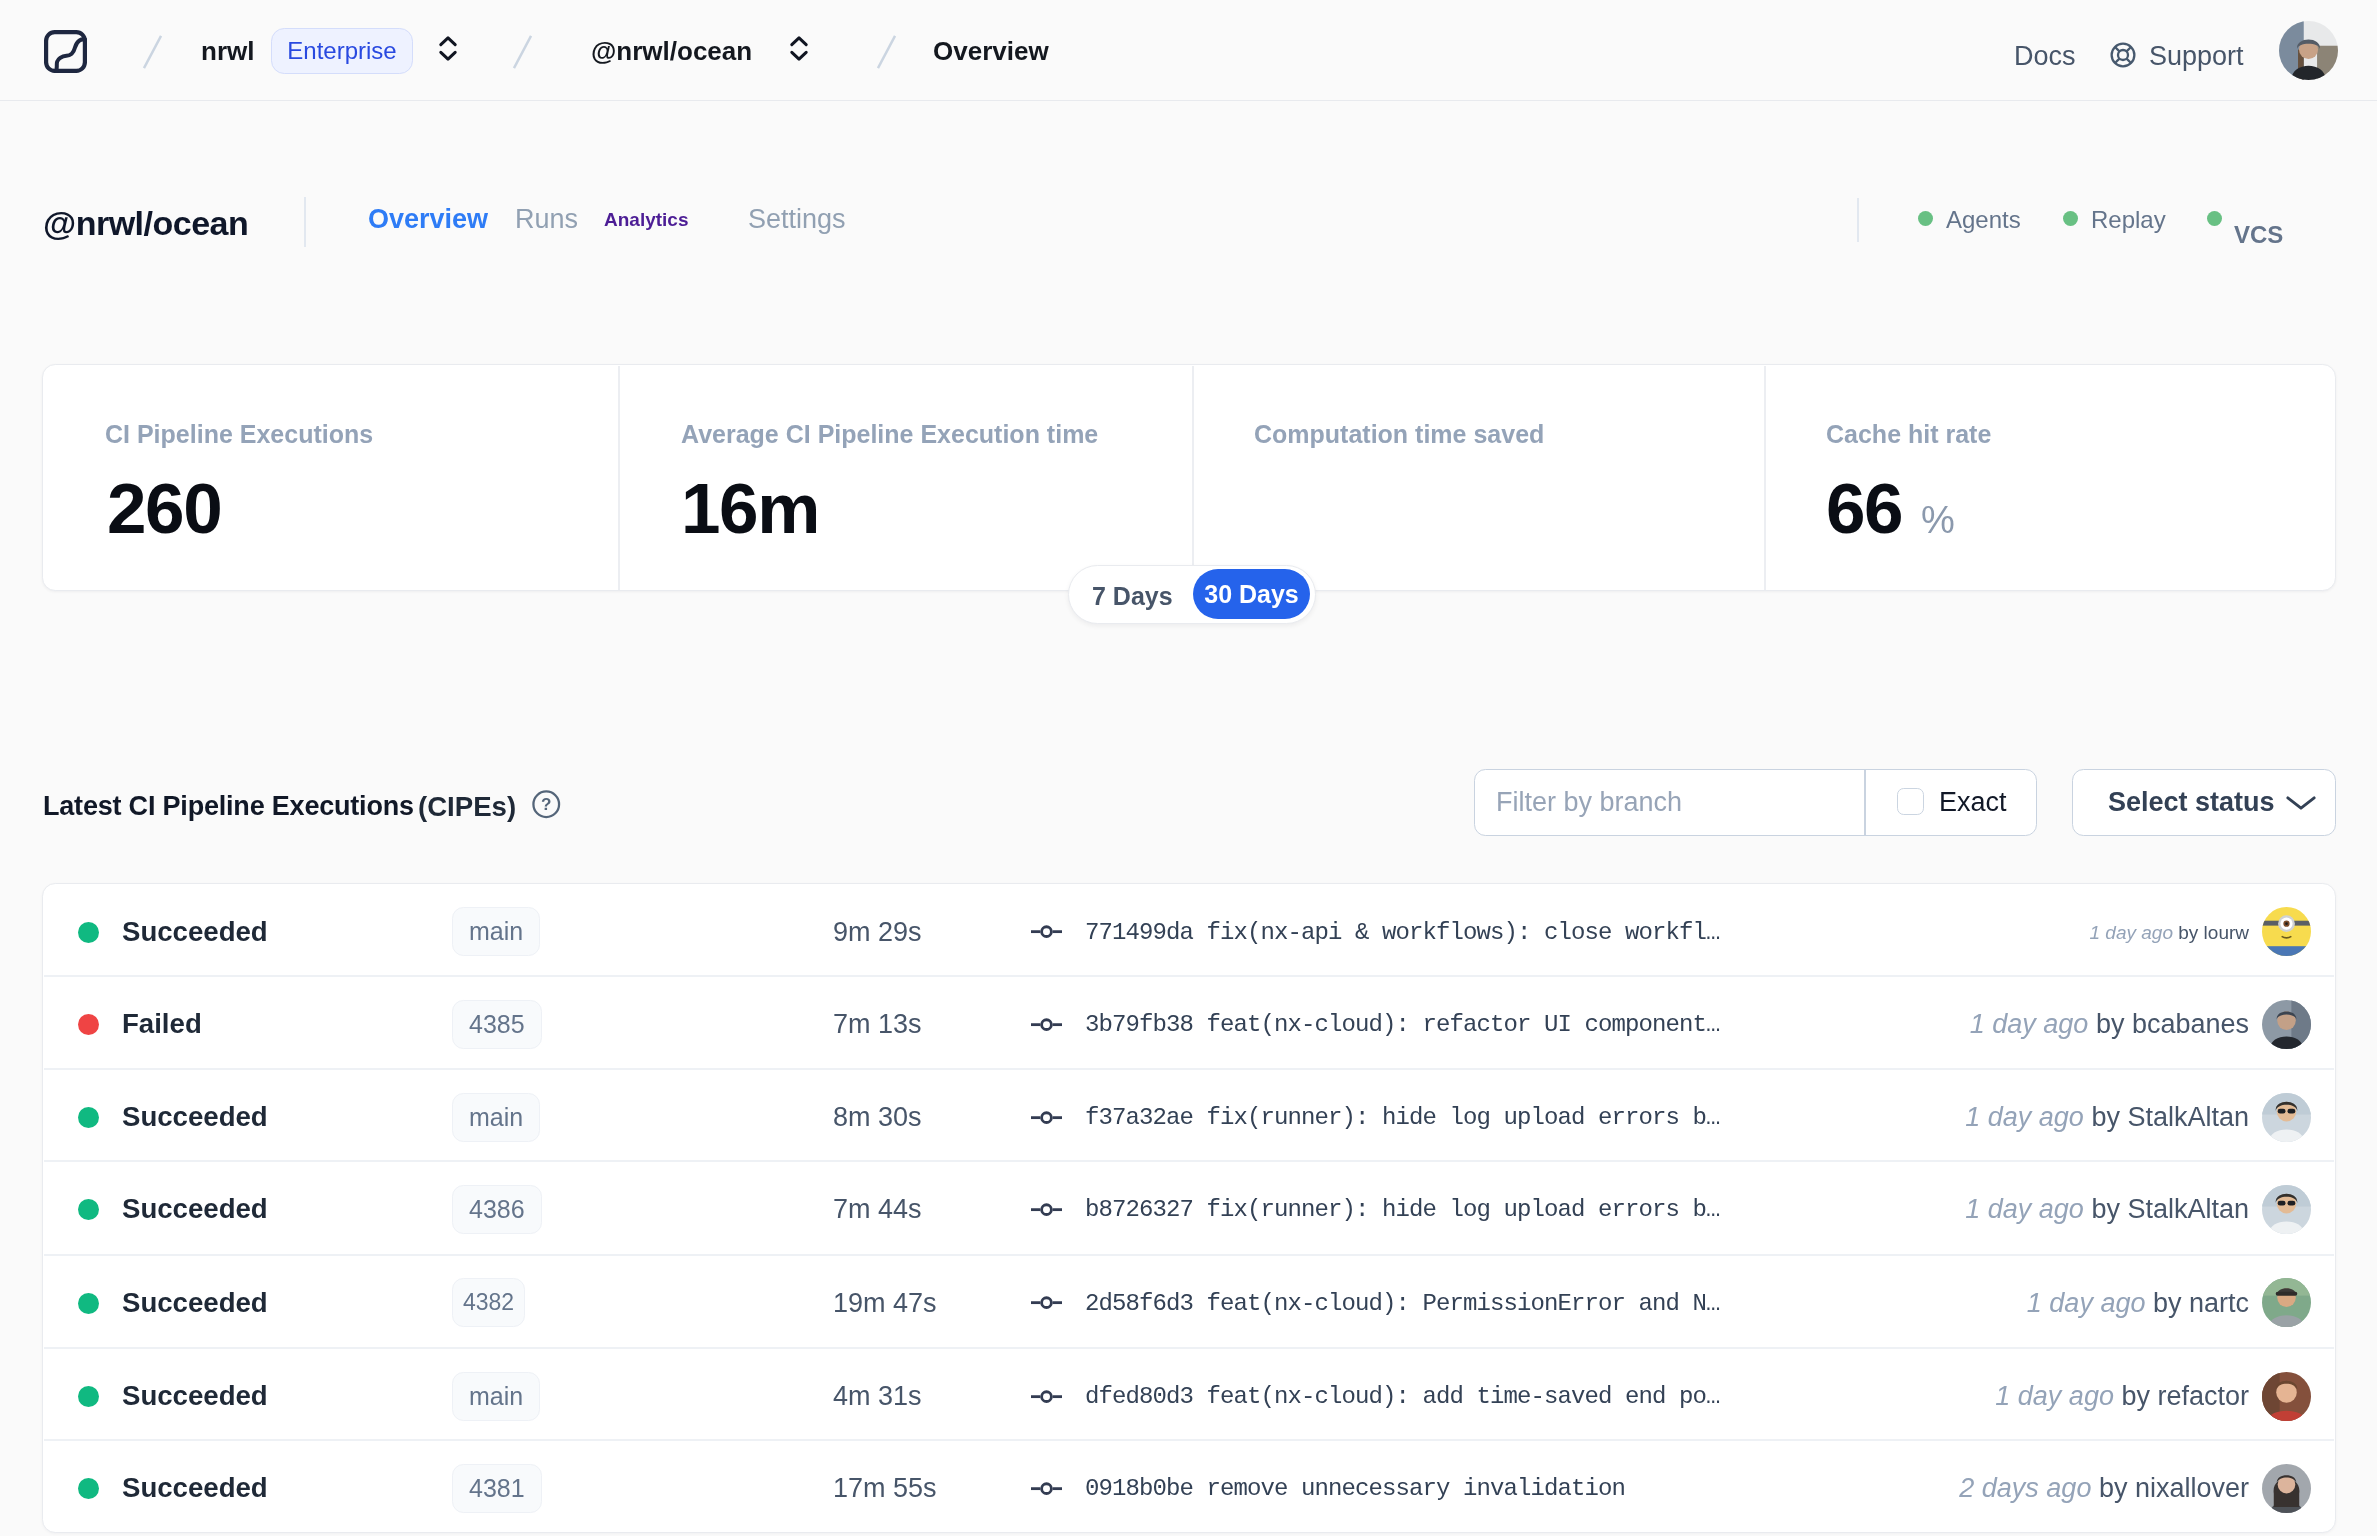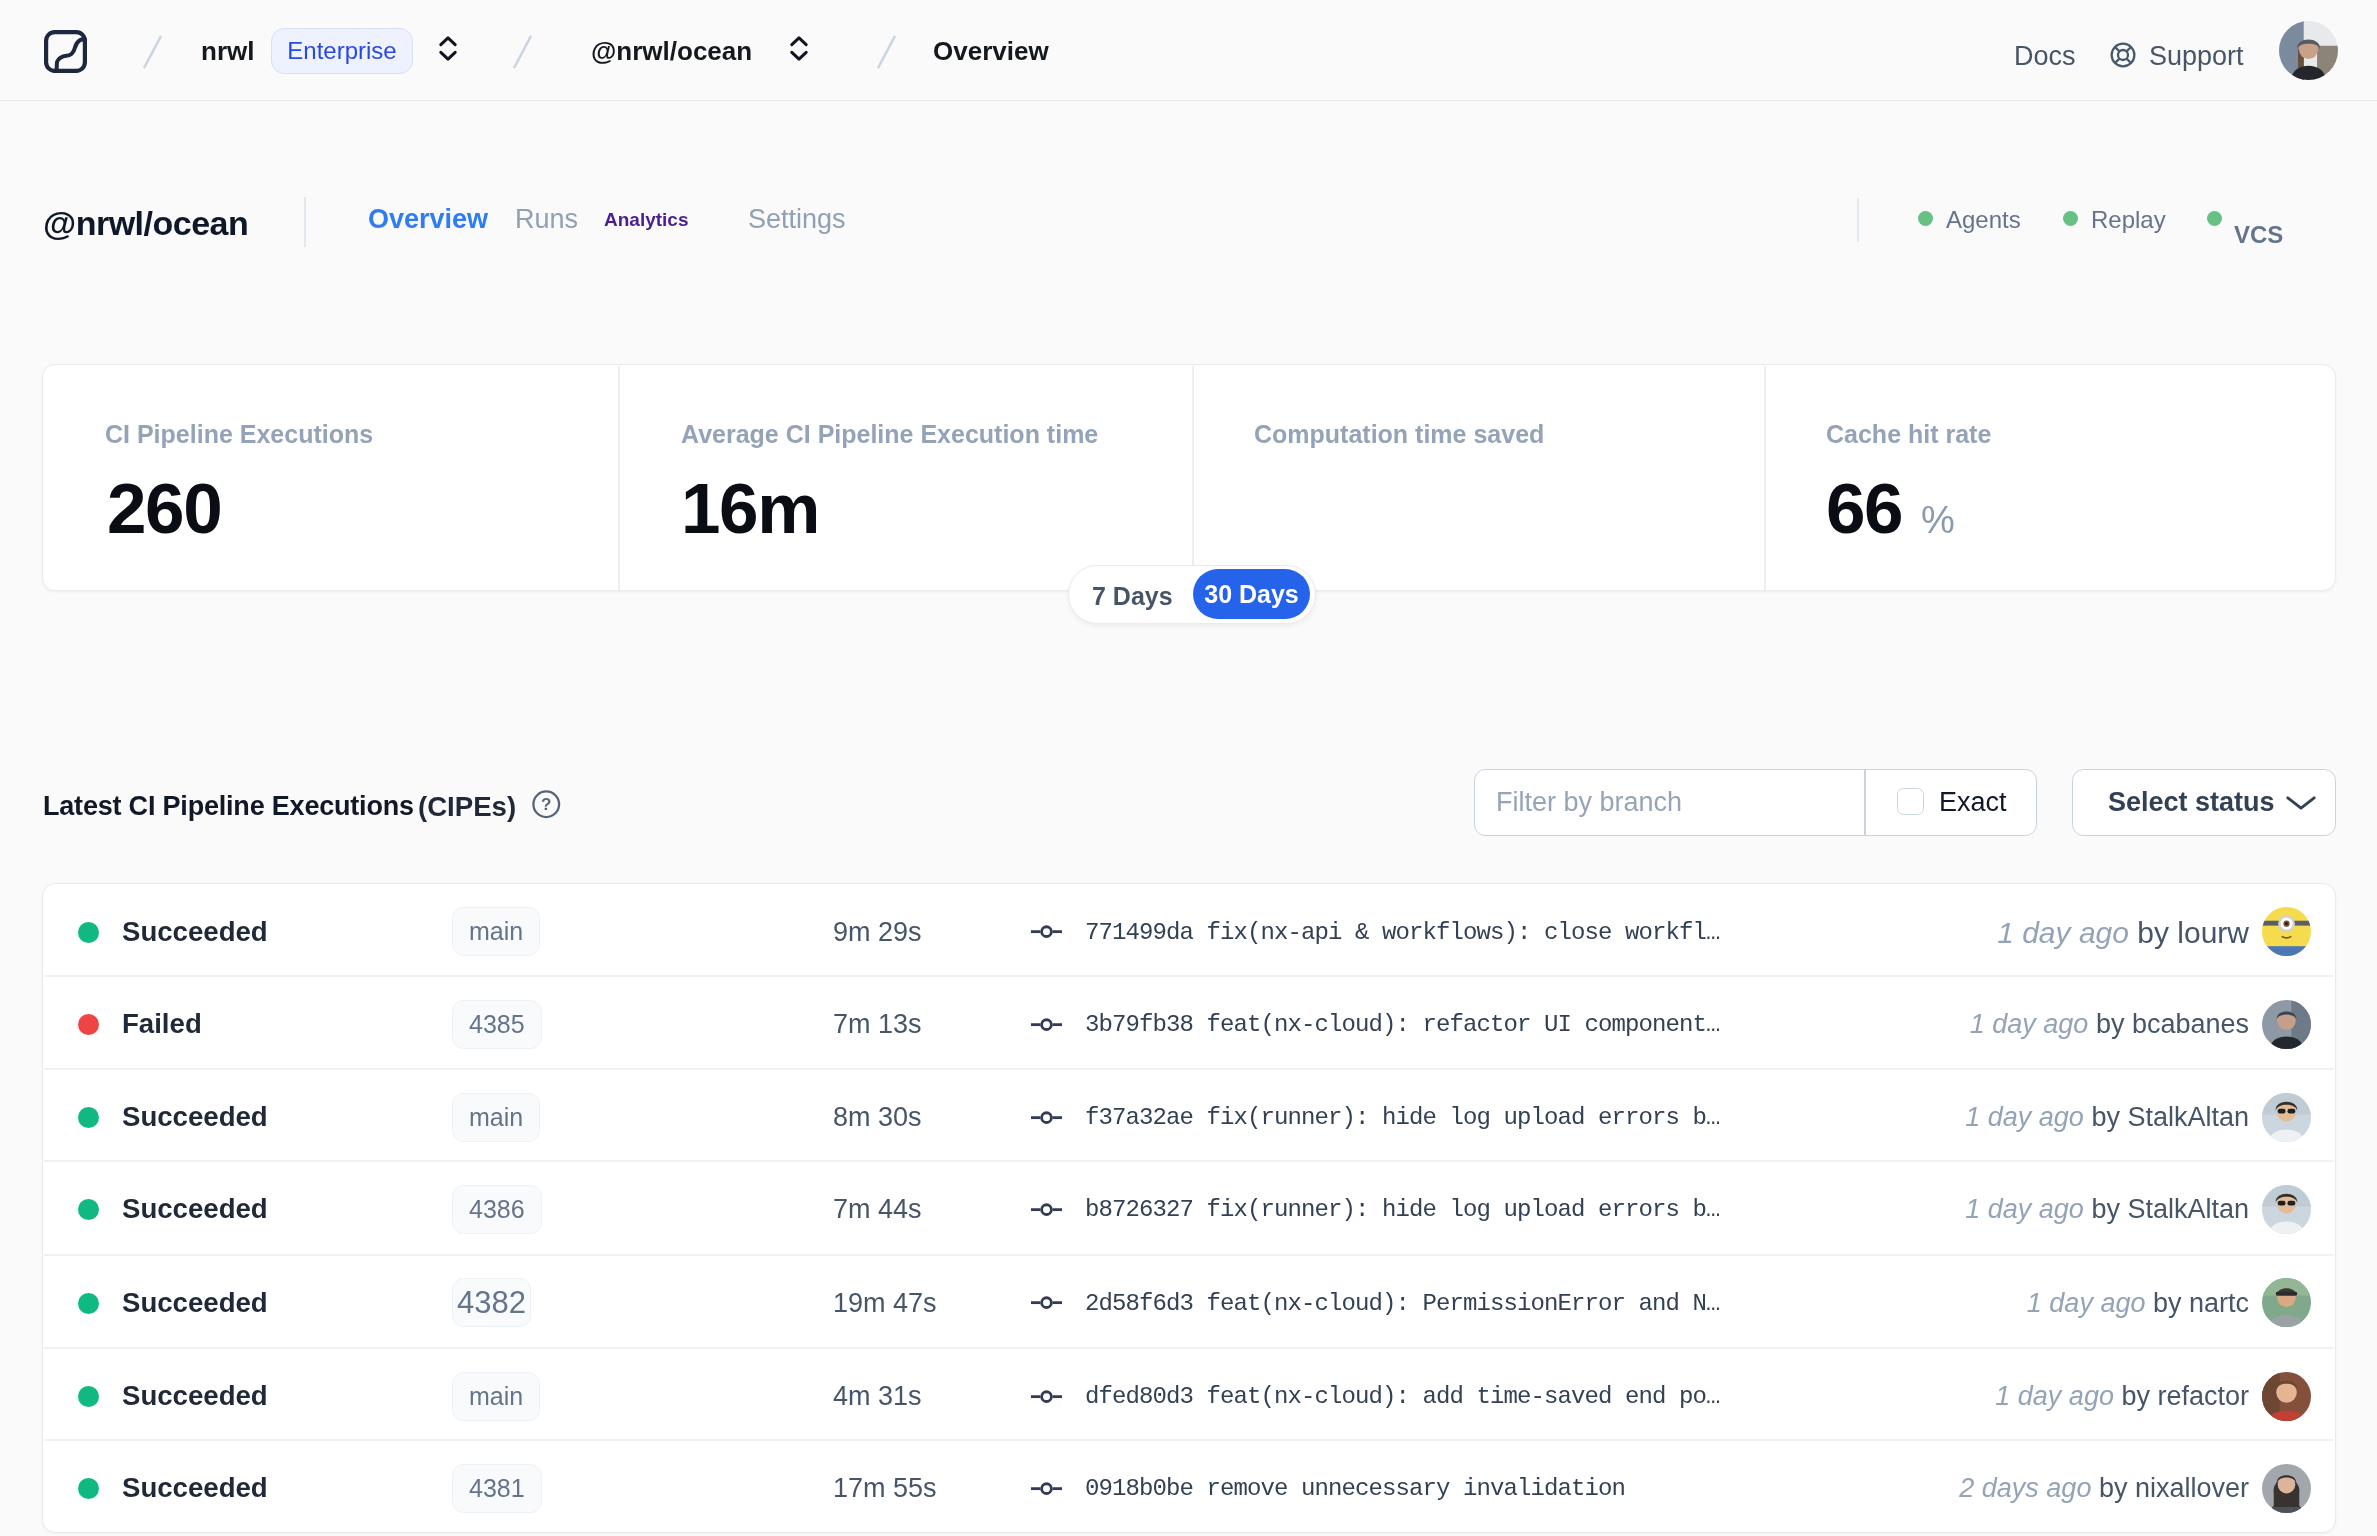--- a/index.html
+++ b/index.html
@@ -128,21 +128,21 @@
 <div class="abs" style="left:78px;top:922px;width:21px;height:21px;border-radius:50%;background:#10b981"></div>
 <div class="txt" style="left:122px;top:920px;font-size:27.6px;line-height:23px;font-weight:600;color:#1f2937">Succeeded</div>
 <div class="abs" style="left:452px;top:907px;height:49px;padding:0 16px;background:#f8fafc;border:1.9px solid #eef1f6;border-radius:11.4px;display:flex;align-items:center;font-size:25px;color:#64748b">main</div>
 <div class="txt" style="left:833px;top:922px;font-size:27px;line-height:21px;font-weight:400;color:#475569">9m 29s</div>
 <svg class="abs" style="left:1031px;top:925px" width="31" height="13.3" viewBox="0 0 33 14" fill="none" stroke="#333c52" stroke-width="3">
       <line x1="0" y1="7" x2="10" y2="7"></line>
       <circle cx="16.5" cy="7" r="5.2"></circle>
       <line x1="23" y1="7" x2="33" y2="7"></line>
     </svg>
 <div class="txt" style="left:1085px;top:922px;font-family:'Liberation Mono',monospace;font-size:24px;line-height:21px;letter-spacing:-0.9px;color:#334155">771499da fix(nx-api &amp; workflows): close workfl…</div>
-<div class="txt" style="right:129px;top:922px;font-size:30px;line-height:21px"><span style="font-style:italic;color:#94a3b8">1 day ago</span> <span style="color:#475569">by lourw</span></div>
+<div class="txt" style="right:129px;top:922px;font-size:19px;line-height:21px"><span style="font-style:italic;color:#94a3b8">1 day ago</span> <span style="color:#475569">by lourw</span></div>
 <div class="abs" style="left:2262px;top:907px;width:49px;height:49px;border-radius:50%;overflow:hidden"><svg width="49" height="49" viewBox="0 0 50 50">
         <rect width="50" height="50" fill="#f7db4e"></rect>
         <rect x="0" y="40" width="50" height="10" fill="#4a77b5"></rect>
         <rect x="0" y="14" width="50" height="5" fill="#5a5f66"></rect>
         <circle cx="25" cy="17" r="8.6" fill="#cfd2d4"></circle>
         <circle cx="25" cy="17" r="6.2" fill="#fff"></circle>
         <circle cx="25" cy="17" r="3.2" fill="#7a4b2a"></circle>
         <circle cx="25" cy="17" r="1.4" fill="#1d1d1d"></circle>
         <path d="M20 30 Q25 33 30 30" stroke="#6b5a1e" stroke-width="1.6" fill="none"></path>
       </svg></div>
@@ -203,21 +203,21 @@
         <rect x="0" y="0" width="50" height="22" fill="#bfccd6"></rect>
         <path d="M7 50 C7 33 43 33 43 50 Z" fill="#eef1f3"></path>
         <circle cx="25" cy="19" r="10" fill="#e3bb95"></circle>
         <path d="M14 18 C13 6 37 6 36 18 C34 10 16 10 14 18 Z" fill="#33302c"></path>
         <rect x="16" y="16" width="8" height="5" rx="2.4" fill="#1e2024"></rect>
         <rect x="26" y="16" width="8" height="5" rx="2.4" fill="#1e2024"></rect>
       </svg></div>
 
 <div class="abs" style="left:78px;top:1293px;width:21px;height:21px;border-radius:50%;background:#10b981"></div>
 <div class="txt" style="left:122px;top:1291px;font-size:27.6px;line-height:23px;font-weight:600;color:#1f2937">Succeeded</div>
-<div class="abs" style="left:452px;top:1278px;height:49px;padding:0 4px;background:#f8fafc;border:1.9px solid #eef1f6;border-radius:11.4px;display:flex;align-items:center;font-size:31px;color:#64748b">4382</div>
+<div class="abs" style="left:452px;top:1278px;height:49px;padding:0 10px;background:#f8fafc;border:1.9px solid #eef1f6;border-radius:11.4px;display:flex;align-items:center;font-size:23px;color:#64748b">4382</div>
 <div class="txt" style="left:833px;top:1293px;font-size:27px;line-height:21px;font-weight:400;color:#475569">19m 47s</div>
 <svg class="abs" style="left:1031px;top:1296px" width="31" height="13.3" viewBox="0 0 33 14" fill="none" stroke="#333c52" stroke-width="3">
       <line x1="0" y1="7" x2="10" y2="7"></line>
       <circle cx="16.5" cy="7" r="5.2"></circle>
       <line x1="23" y1="7" x2="33" y2="7"></line>
     </svg>
 <div class="txt" style="left:1085px;top:1293px;font-family:'Liberation Mono',monospace;font-size:24px;line-height:21px;letter-spacing:-0.9px;color:#334155">2d58f6d3 feat(nx-cloud): PermissionError and N…</div>
 <div class="txt" style="right:129px;top:1293px;font-size:27px;line-height:21px"><span style="font-style:italic;color:#94a3b8">1 day ago</span> <span style="color:#475569">by nartc</span></div>
 <div class="abs" style="left:2262px;top:1278px;width:49px;height:49px;border-radius:50%;overflow:hidden"><svg width="49" height="49" viewBox="0 0 50 50">
         <rect width="50" height="50" fill="#7fa98a"></rect>

